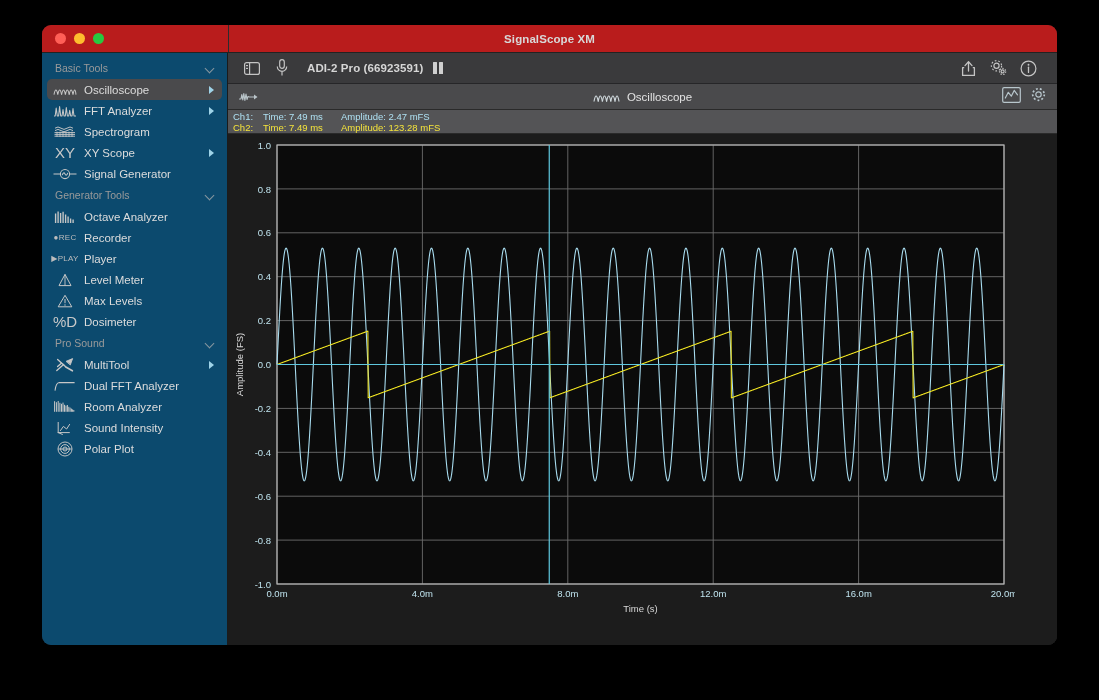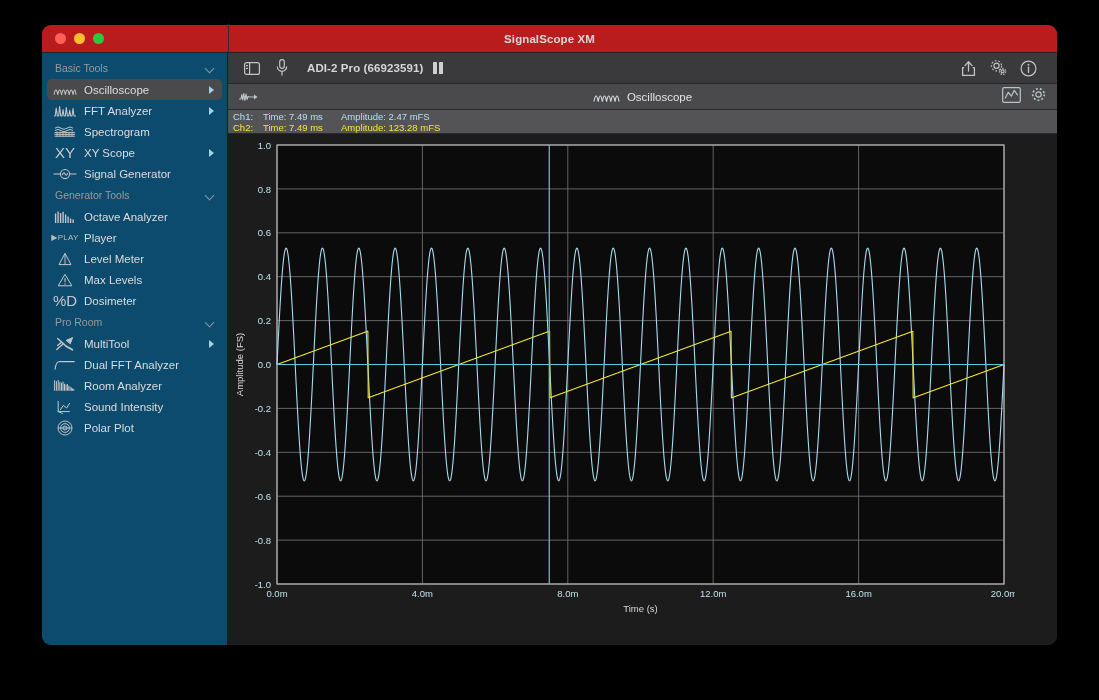--- a/index.html
+++ b/index.html
@@ -270,20 +270,27 @@
                 <line x1="16.6" y1="8.4" x2="16.6" y2="13"></line>
                 <line x1="19.1" y1="9.6" x2="19.1" y2="13"></line>
               </g>
             </svg>
           </span>
           <span class="tool-label">Octave Analyzer</span>
           <span class="arrow hidden"></span>
         </div>
         <div class="tool">
           <span class="tool-icon">
+            <span class="txticon">●REC</span>
+          </span>
+          <span class="tool-label">Recorder</span>
+          <span class="arrow hidden"></span>
+        </div>
+        <div class="tool">
+          <span class="tool-icon">
             <span class="txticon">▶PLAY</span>
           </span>
           <span class="tool-label">Player</span>
           <span class="arrow hidden"></span>
         </div>
         <div class="tool">
           <span class="tool-icon">
             <svg width="16" height="14" viewBox="0 0 16 14">
               <path d="M8 1.4 L14 12.6 L2 12.6 Z" fill="none" stroke="#c7c7c7" stroke-width="1"></path>
               <line x1="8" y1="1.4" x2="8" y2="12.6" stroke="#c7c7c7" stroke-width="0.9"></line>
@@ -304,21 +311,21 @@
           <span class="arrow hidden"></span>
         </div>
         <div class="tool">
           <span class="tool-icon">
             <span class="bigtxticon">%D</span>
           </span>
           <span class="tool-label">Dosimeter</span>
           <span class="arrow hidden"></span>
         </div>
         <div class="section-head">
-          <span class="label">Pro Room</span>
+          <span class="label">Pro Sound</span>
           <span class="chev"></span>
         </div>
         <div class="tool">
           <span class="tool-icon">
             <svg width="20" height="16" viewBox="0 0 20 16">
               <g stroke="#c7c7c7" stroke-width="1.35" stroke-linecap="round" fill="none">
                 <path d="M2.6 2.4 L10.4 9.6"></path>
                 <path d="M2.6 9.6 L6.4 6.2"></path>
                 <path d="M1.8 13.6 L8.6 7.4"></path>
                 <path d="M11.4 4.2 L17.6 1.6 L15.4 7.6 Z" fill="#c7c7c7" stroke-width="0.9"></path>

